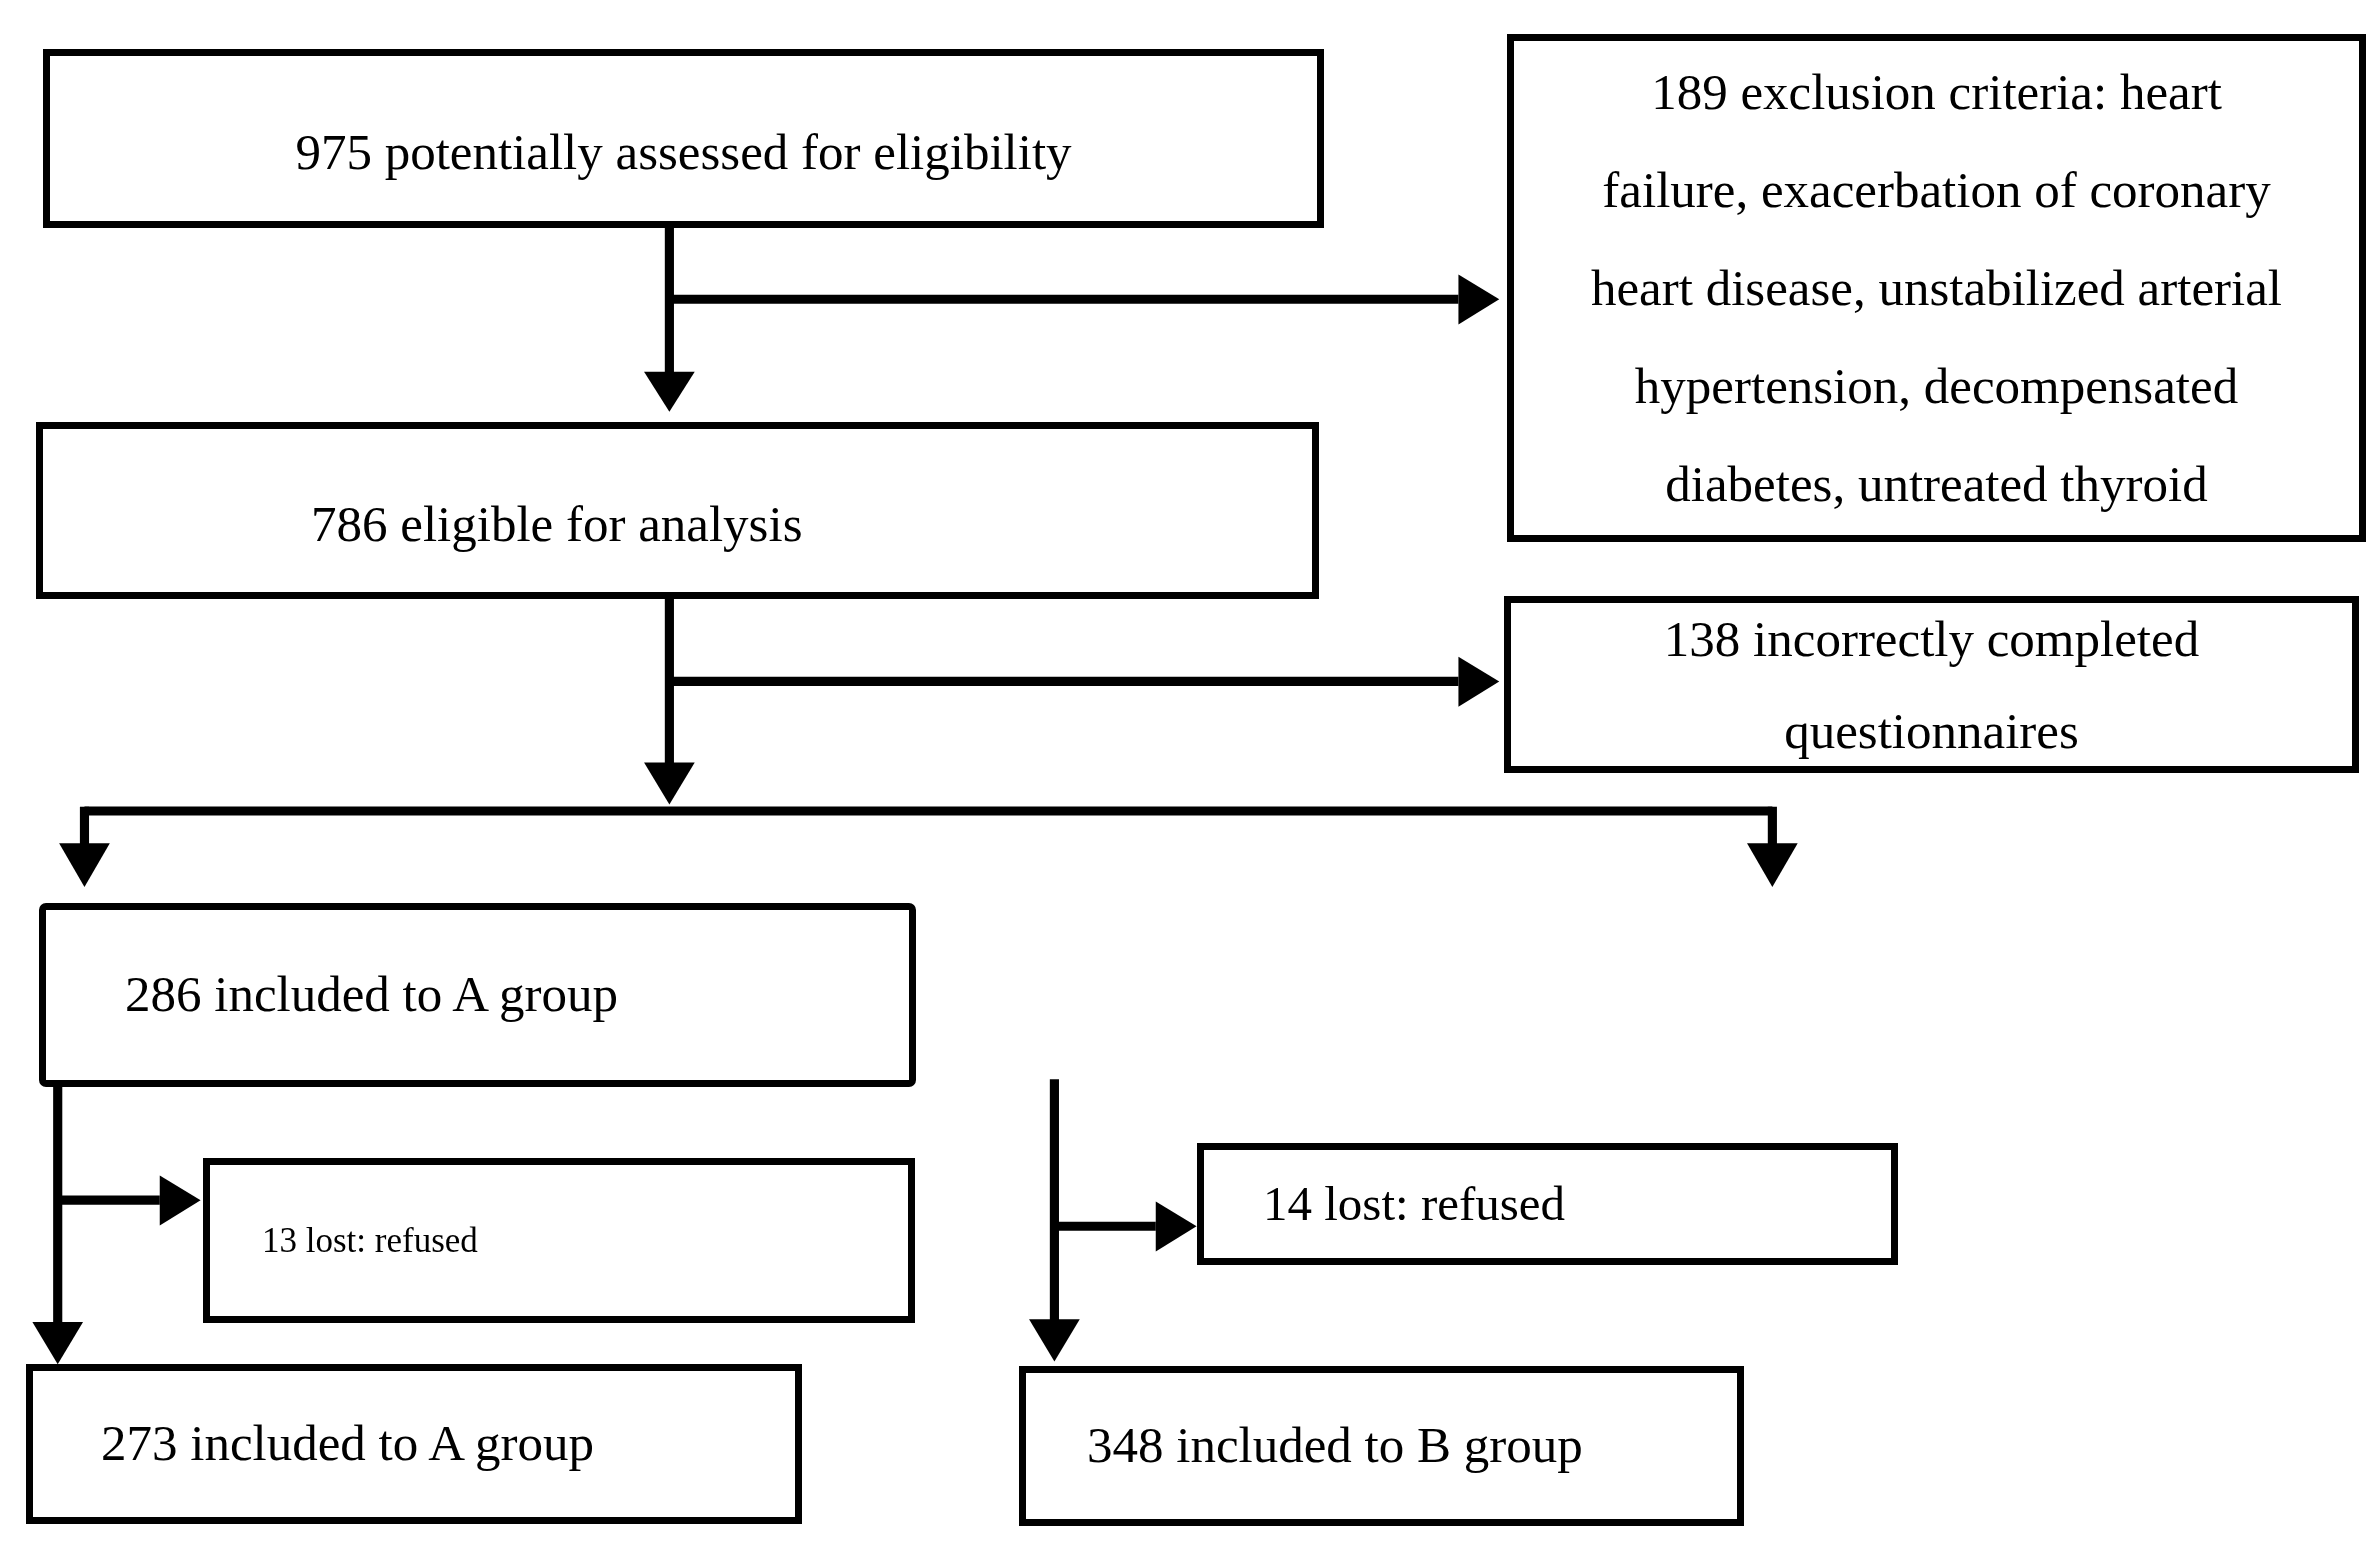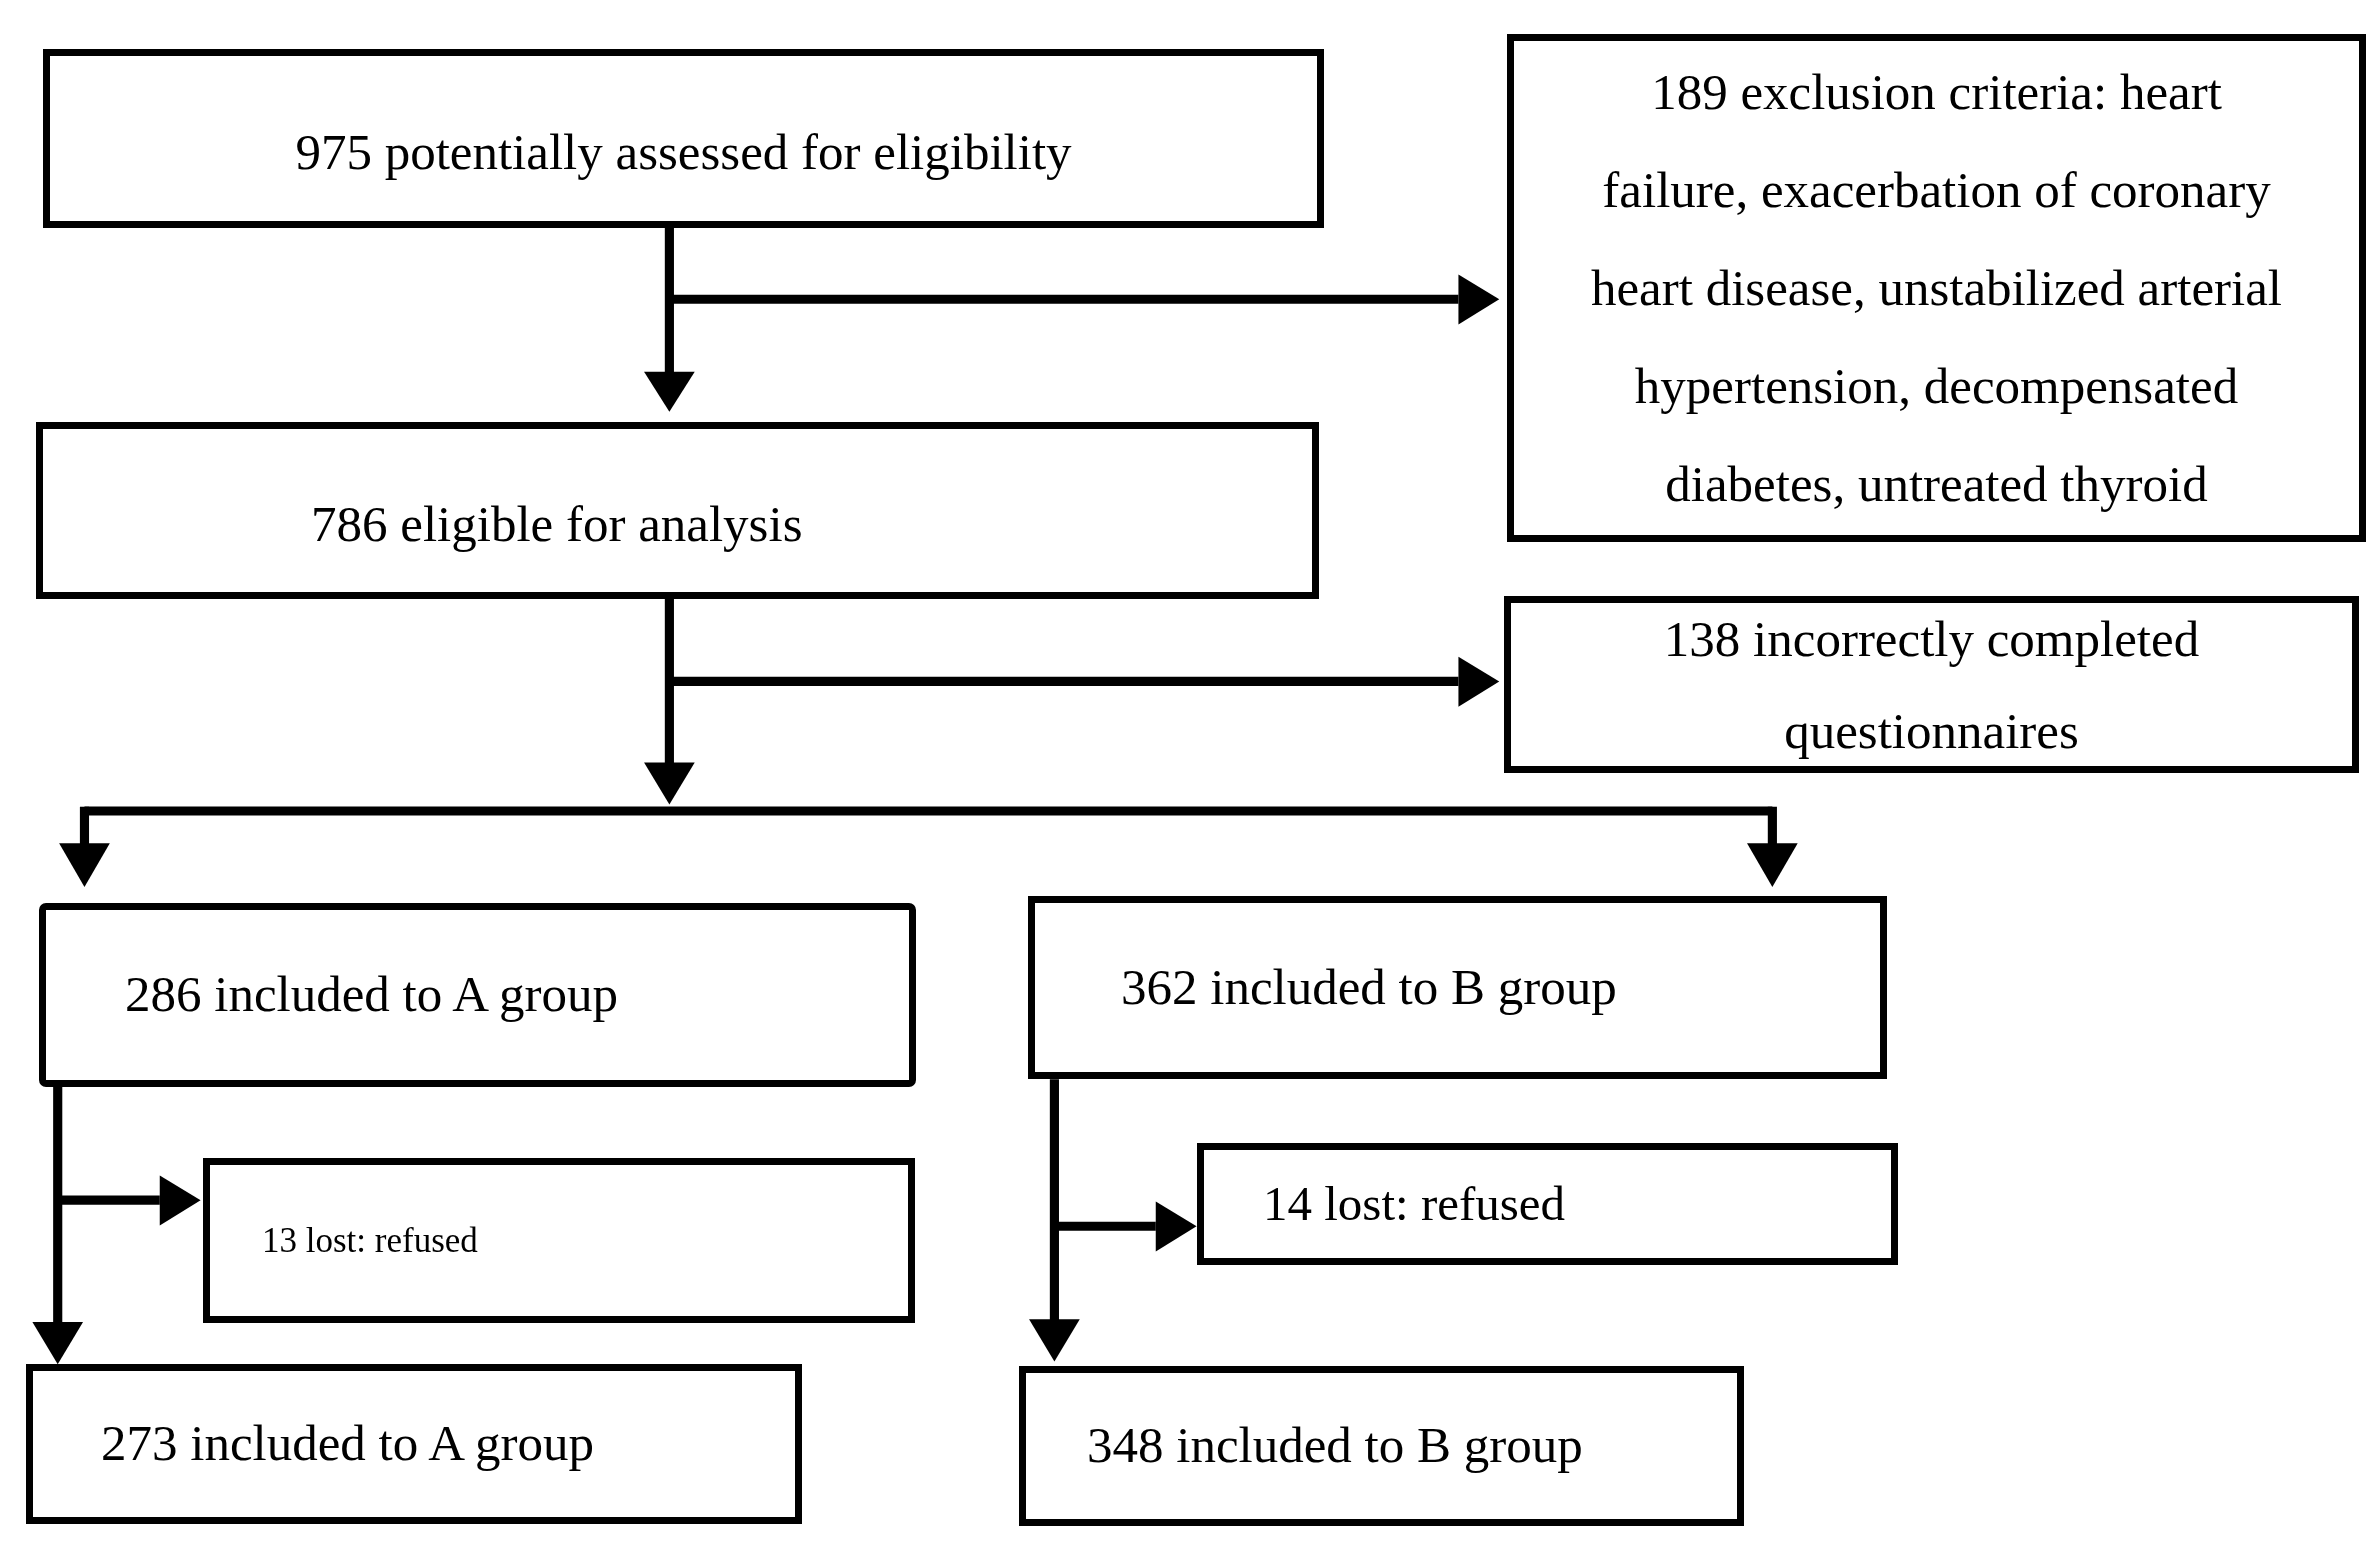--- a/index.html
+++ b/index.html
@@ -122,23 +122,20 @@
 
   <div class="node" id="box-quest">
     <span class="lbl">138 incorrectly completed</span>
     <span class="lbl">questionnaires</span>
   </div>
 
   <div class="node" id="box-group-a">
     <span class="lbl">286 included to A group</span>
   </div>
 
-  <div class="node" id="box-group-b">
-    <span class="lbl">362 included to B group</span>
-  </div>
 
   <div class="node" id="box-lost-a">
     <span class="lbl">13 lost: refused</span>
   </div>
 
   <div class="node" id="box-lost-b">
     <span class="lbl">14 lost: refused</span>
   </div>
 
   <div class="node" id="box-final-a">

